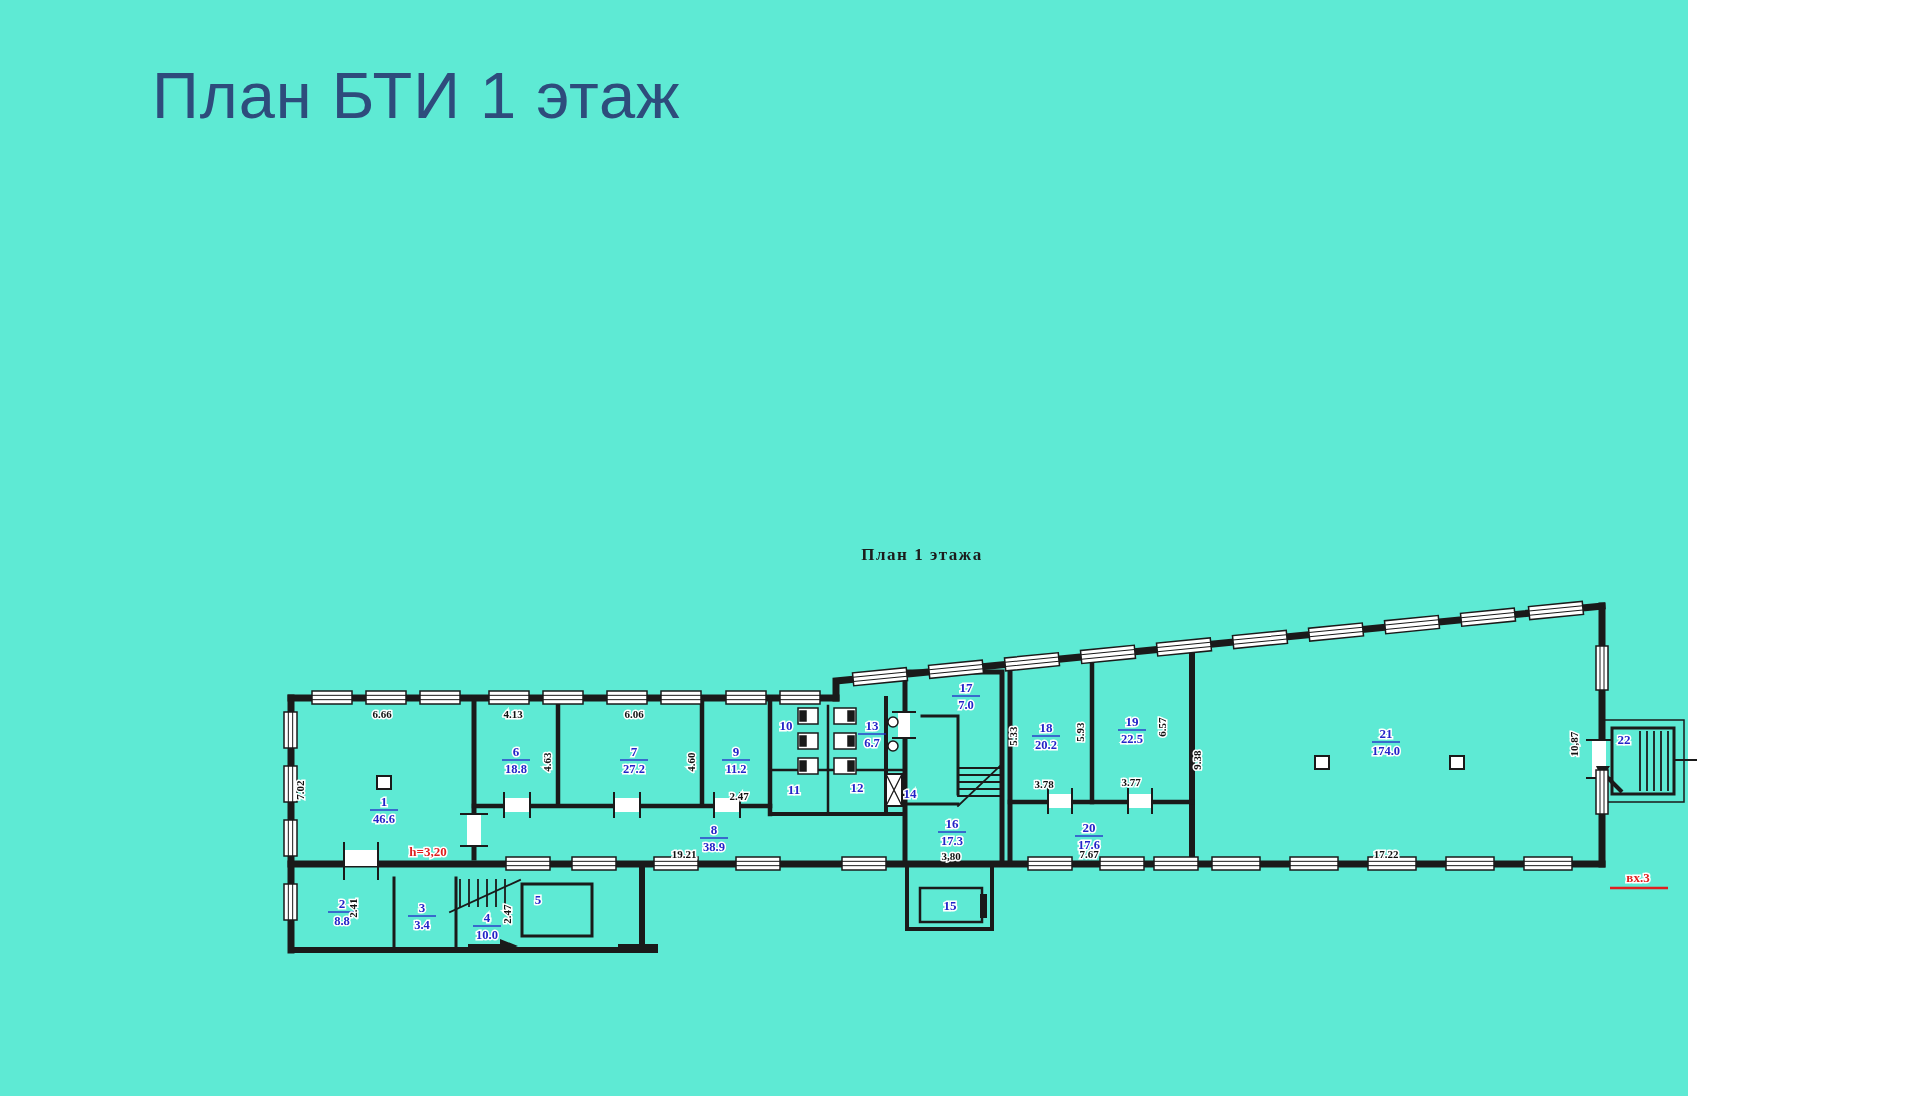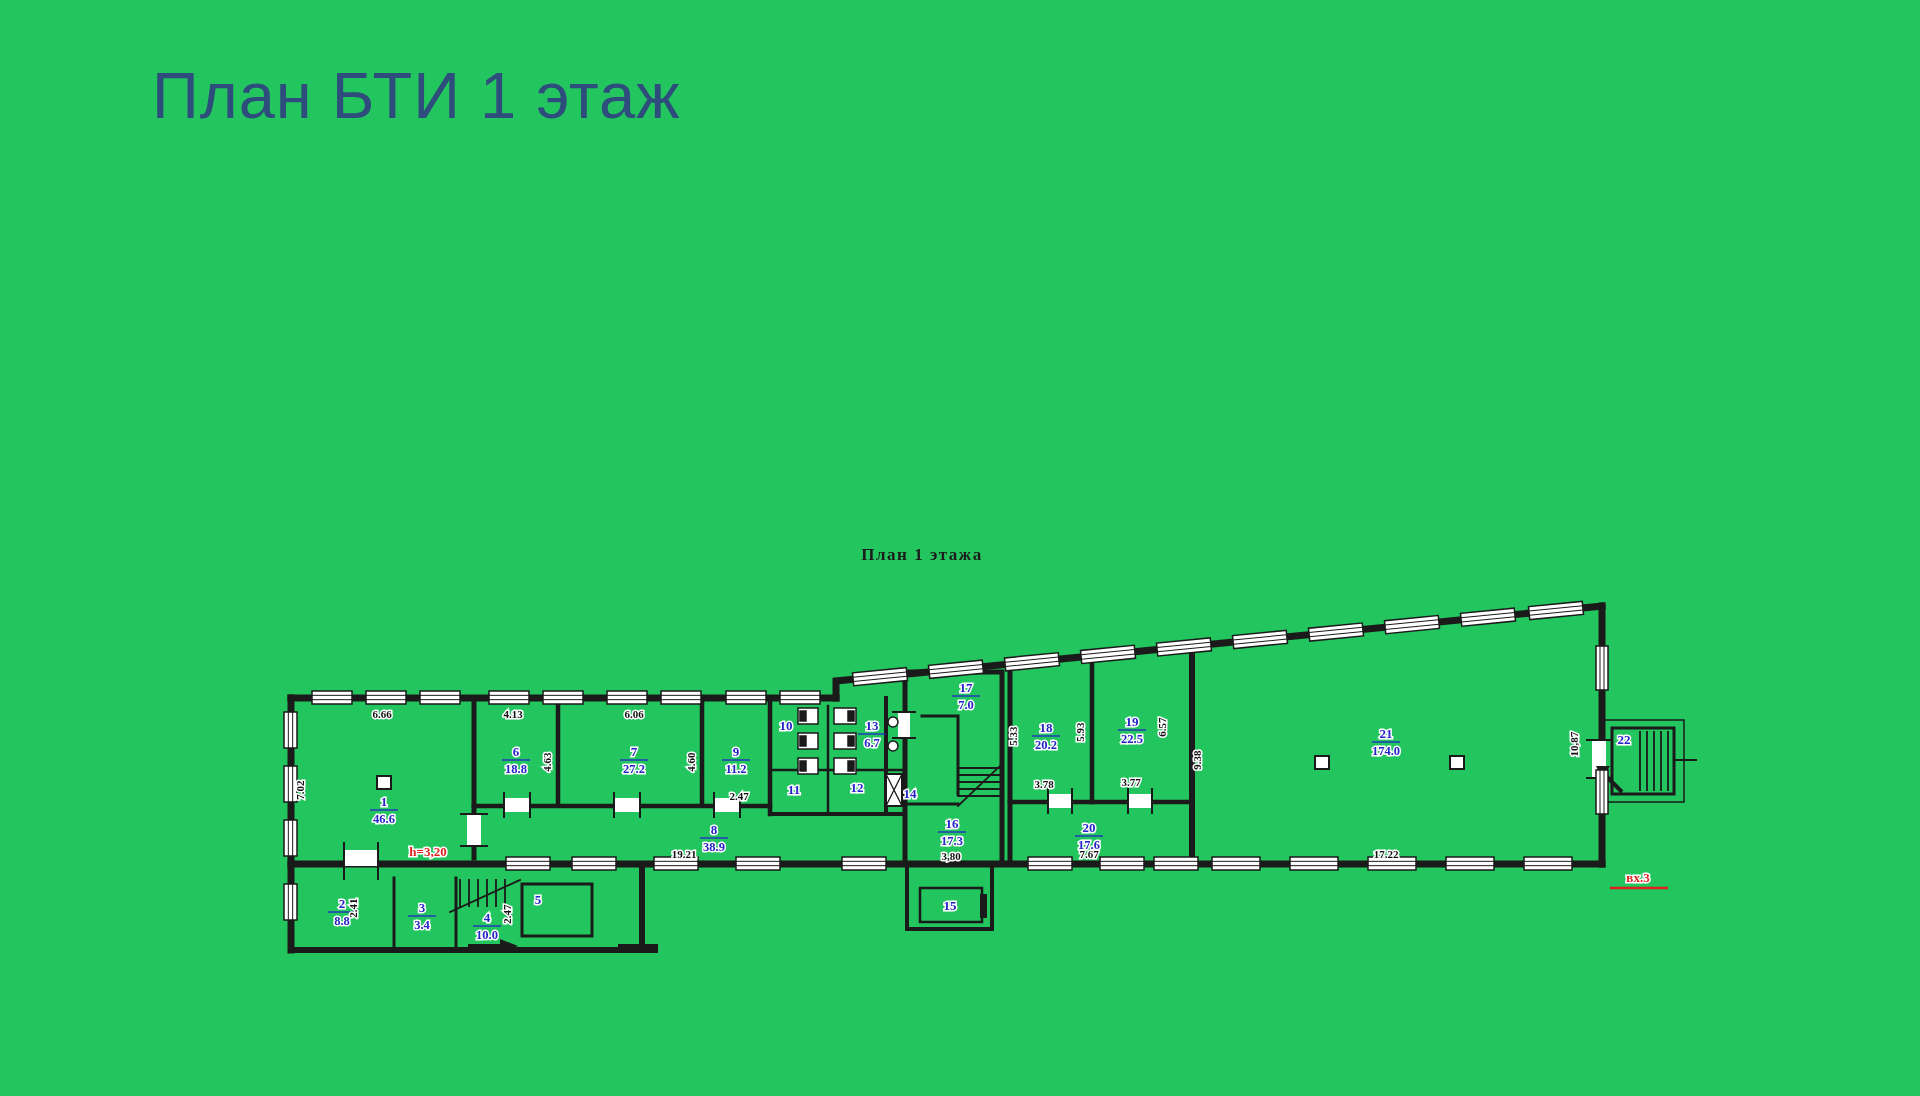--- a/index.html
+++ b/index.html
@@ -1,17 +1,17 @@
 <!DOCTYPE html>
 <html><head>
 <meta charset="utf-8">
 <style>
   html,body{margin:0;padding:0;background:#ffffff;width:1920px;height:1096px;overflow:hidden;
             font-family:"Liberation Sans",sans-serif;}
-  .slide{position:relative;width:1920px;height:1096px;background:#22c55e;}
+  .slide{position:relative;width:1688px;height:1096px;background:#5eead4;}
   .slide-title{position:absolute;left:152px;top:58px;font-size:65px;font-weight:300;
                color:#2e4c7c;letter-spacing:1px;font-family:"Liberation Sans",sans-serif;}
   svg{position:absolute;left:0;top:0;}
   text{font-family:"Liberation Serif",serif;}
   .halo{stroke:#ffffff;stroke-width:3px;paint-order:stroke;}
 </style>
 </head>
 <body>
 
 <div class="slide">

